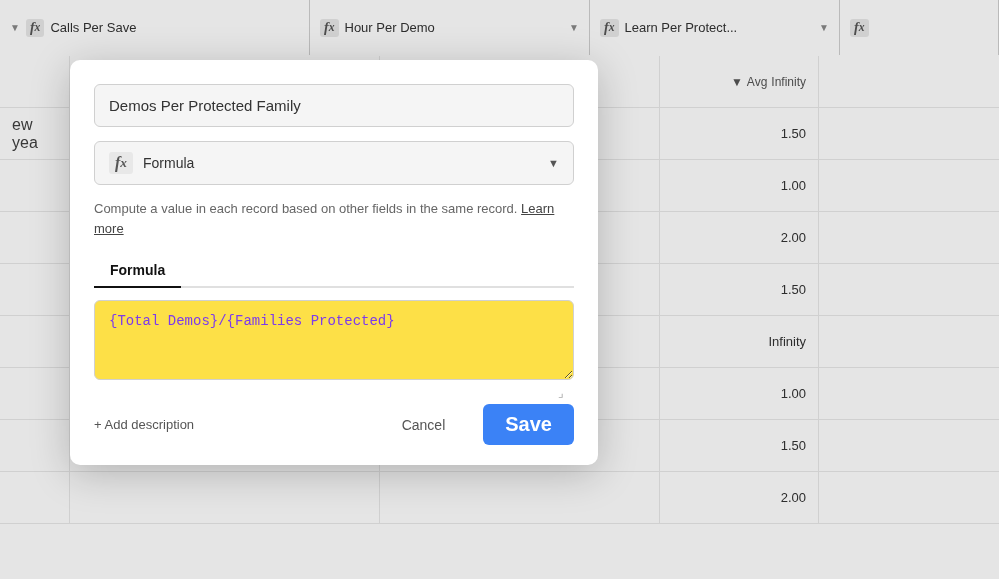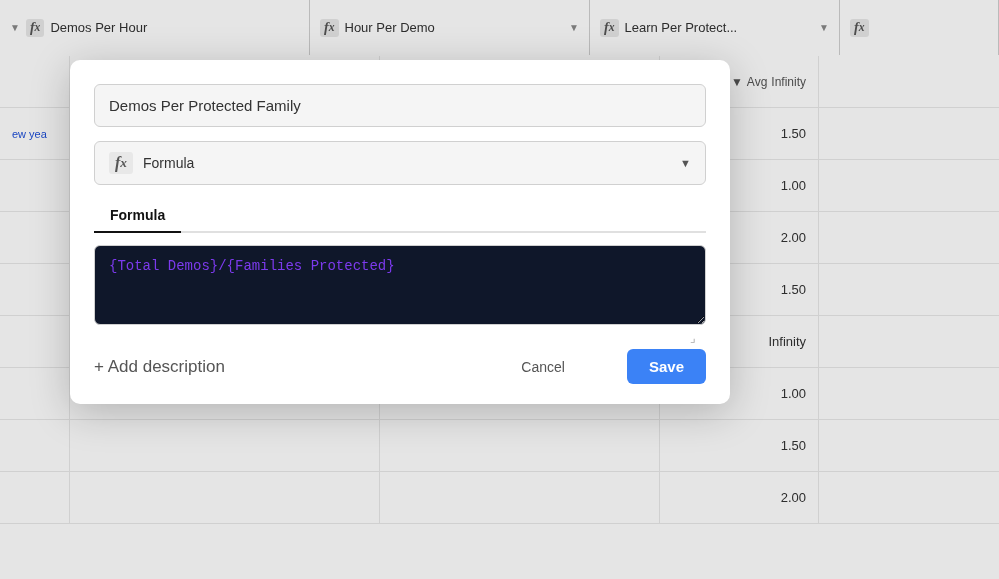--- a/index.html
+++ b/index.html
@@ -114,21 +114,21 @@
       align-items: flex-start;
       justify-content: flex-start;
       padding-top: 60px;
       padding-left: 70px;
     }
 
     .modal {
       background: #fff;
       border-radius: 10px;
       box-shadow: 0 8px 40px rgba(0,0,0,0.22);
-      width: 660px;
+      width: 528px;
       padding: 24px 24px 20px 24px;
       position: relative;
     }
 
     
     .field-name-input {
       width: 100%;
       padding: 12px 14px;
       font-size: 15px;
       border: 1.5px solid #d0d0d0;
@@ -204,21 +204,21 @@
     
     .formula-editor {
       width: 100%;
       min-height: 80px;
       border: 1.5px solid #d0d0d0;
       border-radius: 6px;
       padding: 12px 14px;
       font-family: 'Courier New', monospace;
       font-size: 14px;
       color: #7c3aed;
-      background: #0f172a;
+      background: #fde047;
       resize: vertical;
       outline: none;
       margin-bottom: 16px;
     }
 
     .formula-resize-handle {
       position: absolute;
       bottom: 2px;
       right: 4px;
       width: 12px;
@@ -233,68 +233,67 @@
 
     
     .modal-footer {
       display: flex;
       align-items: center;
       justify-content: space-between;
       margin-top: 4px;
     }
 
     .add-description-btn {
-      font-size: 17px;
+      font-size: 13px;
       color: #555;
       cursor: pointer;
       background: none;
       border: none;
       padding: 0;
       display: flex;
       align-items: center;
       gap: 4px;
     }
 
     .footer-right {
       display: flex;
-      gap: 10px;
+      gap: 22px;
       align-items: center;
     }
 
     .cancel-btn {
       background: none;
       border: none;
       font-size: 14px;
       color: #555;
       cursor: pointer;
       padding: 8px 16px;
     }
 
     .save-btn {
       background: #3b82f6;
       color: #fff;
       border: none;
       border-radius: 6px;
-      font-size: 15px;
+      font-size: 20px;
       font-weight: 600;
       padding: 9px 22px;
       cursor: pointer;
-      margin-left: 36px;
     }
   </style>
 </head>
 <body>
 
 <div class="spreadsheet-bg"></div>
 
 <div class="col-headers">
   <div class="col-header col-header-1">
     <span class="col-header-chevron">▼</span>
     <span class="fx-icon">f<sub>x</sub></span>
-    <span>Demos Per Hour</span>
+    <span>Calls Per Save</span>
   </div>
   <div class="col-header col-header-2">
     <span class="fx-icon">f<sub>x</sub></span>
     <span>Hour Per Demo</span>
     <span class="col-header-chevron" style="margin-left:auto">▼</span>
   </div>
   <div class="col-header col-header-3">
     <span class="fx-icon">f<sub>x</sub></span>
     <span>Learn Per Protect...</span>
     <span class="col-header-chevron" style="margin-left:auto">▼</span>
@@ -313,21 +312,21 @@
     <div class="data-cell cell-right">
       <span class="avg-header">
         <span>▼</span>
         <span>Avg</span>
         <span>Infinity</span>
       </span>
     </div>
   </div>
 
   <div class="data-row">
-    <div class="data-cell cell-left" style="font-size:11px;color:#1d4ed8">ew yea</div>
+    <div class="data-cell cell-left" style="font-size:16px;color:#404040">ew yea</div>
     <div class="data-cell" style="width:310px"></div>
     <div class="data-cell" style="width:280px"></div>
     <div class="data-cell cell-right">1.50</div>
   </div>
 
   <div class="data-row">
     <div class="data-cell cell-left"></div>
     <div class="data-cell" style="width:310px"></div>
     <div class="data-cell" style="width:280px"></div>
     <div class="data-cell cell-right">1.00</div>
@@ -383,20 +382,25 @@
     <input type="text" class="field-name-input" value="Demos Per Protected Family" style="">
 
     
     <div class="field-type-selector">
       <span class="fx-icon" style="font-size:16px;padding:2px 6px;">f<sub>x</sub></span>
       <span class="field-type-label">Formula</span>
       <span class="chevron-down">▼</span>
     </div>
 
     
+    <p class="description-text">
+      <span>Compute a value in each record based on other fields in the same record.</span>
+      <span> </span>
+      <a class="learn-more-link">Learn more</a>
+    </p>
 
     
     <div class="tabs">
       <div class="tab active">Formula</div>
     </div>
 
     
     <div class="formula-container">
       <textarea class="formula-editor" style="">{Total Demos}/{Families Protected}</textarea>
       <span class="formula-resize-handle">⌟</span>

